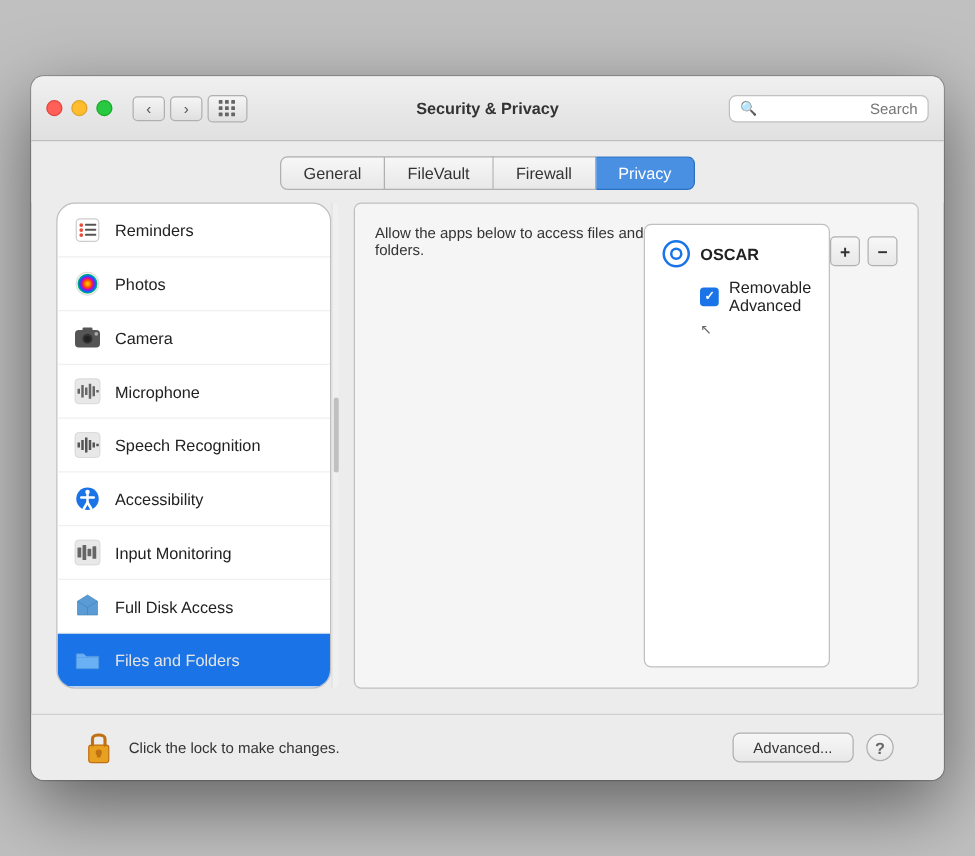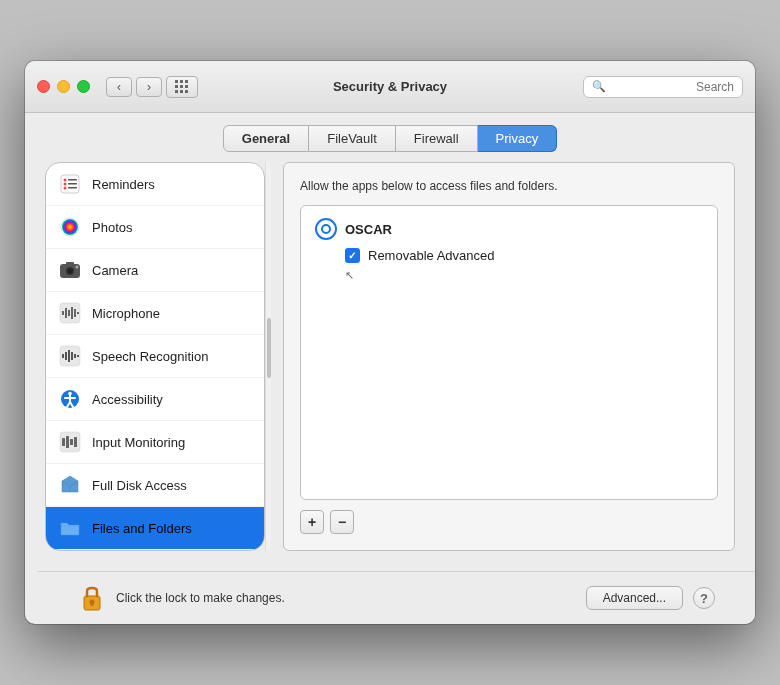--- a/index.html
+++ b/index.html
@@ -145,21 +145,20 @@
       font-size: 13px;
       color: #333;
       cursor: pointer;
       border: 1px solid #b0b0b0;
       background: linear-gradient(to bottom, #f7f7f7, #e8e8e8);
       position: relative;
     }
 
     .tab:first-child {
       border-radius: 6px 0 0 6px;
-      font-weight: bold;
     }
 
     .tab:last-child {
       border-radius: 0 6px 6px 0;
     }
 
     .tab + .tab {
       border-left: none;
     }
 
@@ -193,21 +192,21 @@
       padding: 9px 12px;
       gap: 10px;
       cursor: pointer;
       border-bottom: 1px solid #f0f0f0;
       font-size: 13px;
       color: #222;
     }
 
     .sidebar-item.active {
       background: #1a74e8;
-      color: #000000;
+      color: #e5e5e5;
     }
 
     .sidebar-icon {
       width: 24px;
       height: 24px;
       flex-shrink: 0;
       display: flex;
       align-items: center;
       justify-content: center;
     }
@@ -237,21 +236,21 @@
     }
 
     
     .main-panel {
       flex: 1;
       background: #f5f5f5;
       border: 1px solid #c0c0c0;
       border-radius: 6px;
       padding: 16px;
       display: flex;
-      flex-direction: column;
+      flex-direction: row;
     }
 
     .panel-description {
       font-size: 12px;
       color: #333;
       margin-bottom: 12px;
     }
 
     .app-list {
       background: white;
@@ -353,21 +352,20 @@
     }
 
     
     .bottom-bar {
       display: flex;
       align-items: center;
       padding: 12px 40px;
       background: #ececec;
       border-top: 1px solid #d0d0d0;
       gap: 10px;
-      margin-left: 13px;
     }
 
     .lock-icon {
       width: 28px;
       height: 28px;
       display: flex;
       align-items: center;
       justify-content: center;
     }
 

